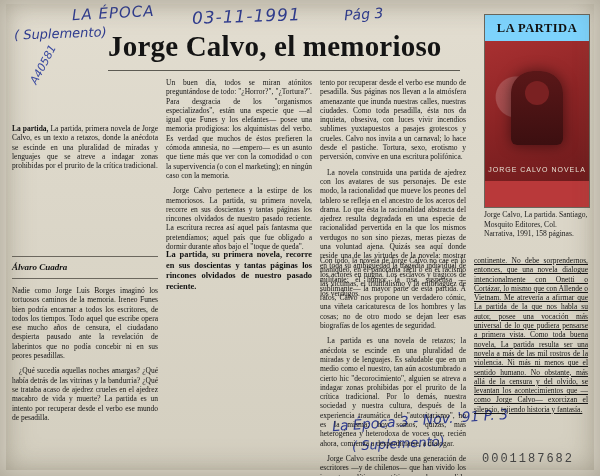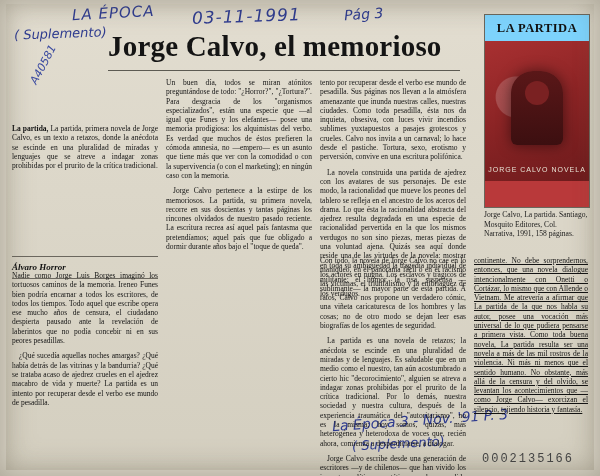--- a/index.html
+++ b/index.html
@@ -111,21 +111,21 @@
   .col2{left:166px;top:78px;width:146px;}
   .col3{left:320px;top:78px;width:146px;}
 
   .byline{
     position:absolute;left:12px;top:262px;width:146px;
     font-weight:bold;font-style:italic;font-size:9px;color:#111;
   }
   .hr-small{position:absolute;left:12px;top:256px;width:146px;height:1px;background:#6b675e;}
   .hr-small2{position:absolute;left:12px;top:278px;width:146px;height:1px;background:#6b675e;}
 
-  .col1b{left:12px;top:271px;width:146px;}
+  .col1b{left:12px;top:286px;width:146px;}
   .pull{
     position:absolute;left:166px;top:250px;width:146px;
     font-weight:bold;font-size:8.4px;line-height:10.5px;text-align:justify;color:#111;
   }
   .edge-shadow{
     position:absolute;left:0;top:0;width:600px;height:476px;
     box-shadow:inset 0 0 26px rgba(90,80,60,.35);
     pointer-events:none;
   }
 </style>
@@ -135,52 +135,53 @@
 <div class="page">
   <div class="paper"></div>
 
   <div class="handw hw-journal">LA ÉPOCA</div>
   <div class="handw hw-date">03-11-1991</div>
   <div class="handw hw-pag">Pág 3</div>
   <div class="handw hw-supl">( Suplemento)</div>
   <div class="handw hw-code">A40581</div>
   <div class="handw hw-b1">La Época  3 - Nov. '91   P. 3</div>
   <div class="handw hw-b2">( Suplemento)</div>
-  <div class="handw hw-stamp">0002135166</div>
+  <div class="handw hw-stamp">0001187682</div>
 
   <div class="title">Jorge Calvo, el memorioso</div>
   <div class="rule"></div>
 
   <div class="partida-box">
     <div class="partida-head">LA PARTIDA</div>
     <div class="cover-art">
       <div class="cover-fig"></div>
       <div class="cover-text">JORGE CALVO
 NOVELA</div>
     </div>
   </div>
   <div class="caption">Jorge Calvo, La partida. Santiago, Mosquito Editores, Col. Narrativa, 1991, 158 páginas.</div>
 
   <div class="col col1">
     <p class="first"><span class="lead">La partida,</span> <span>La partida, primera novela de Jorge Calvo, es un texto a retazos, donde la anécdota se escinde en una pluralidad de miradas y lenguajes que se atreve a indagar zonas prohibidas por el prurito de la crítica tradicional.</span></p>
   </div>
 
   <div class="hr-small"></div>
-  <div class="byline">Álvaro Horror</div>
+  <div class="byline">Álvaro Cuadra</div>
   <div class="hr-small2"></div>
 
   <div class="col col1b">
     <p class="first">Nadie como Jorge Luis Borges imaginó los tortuosos caminos de la memoria. Ireneo Funes bien podría encarnar a todos los escritores, de todos los tiempos. Todo aquel que escribe opera ese mucho años de censura, el ciudadano despierta pausado ante la revelación de laberintos que no podía concebir ni en sus peores pesadillas.</p>
     <p>¿Qué sucedía aquellas noches amargas? ¿Qué había detrás de las vitrinas y la bandurria? ¿Qué se trataba acaso de ajedrez crueles en el ajedrez macabro de vida y muerte? La partida es un intento por recuperar desde el verbo ese mundo de pesadilla.</p>
   </div>
 
   <div class="col col2">
     <p class="first">Un buen día, todos se miran atónitos preguntándose de todo: "¿Horror?", "¿Tortura?". Para desgracia de los "organismos especializados", están una especie que —al igual que Funes y los elefantes— posee una memoria prodigiosa: los alquimistas del verbo. Es verdad que muchos de éstos prefieren la cómoda amnesia, no —empero— es un asunto que tiene más que ver con la comodidad o con la supervivencia (o con el marketing); en ningún caso con la memoria.</p>
     <p>Jorge Calvo pertenece a la estirpe de los memoriosos. La partida, su primera novela, recorre en sus doscientas y tantas páginas los rincones olvidados de nuestro pasado reciente. La escritura recrea así aquel país fantasma que pretendíamos; aquel país que fue obligado a dormir durante años bajo el "toque de queda".</p>
   </div>
+  <div class="pull">La partida, su primera novela, recorre en sus doscientas y tantas páginas los rincones olvidados de nuestro pasado reciente.</div>
 
   <div class="col col3">
     <p class="first">tento por recuperar desde el verbo ese mundo de pesadilla. Sus páginas nos llevan a la atmósfera amenazante que inunda nuestras calles, nuestras ciudades. Como toda pesadilla, ésta nos da inquieta, obsesiva, con luces vivir incendios sublimes yuxtapuestos a pasajes grotescos y crueles. Calvo nos invita a un carnaval; lo hace desde el pastiche. Tortura, sexo, erotismo y perversión, convive en una escritura polifónica.</p>
     <p>La novela construida una partida de ajedrez con los avatares de sus personajes. De este modo, la racionalidad que mueve los peones del tablero se refleja en el ancestro de los aceros del drama. Lo que ésta la racionalidad abstracta del ajedrez resulta degradada en una especie de racionalidad pervertida en la que los mismos verdugos no son sino piezas, meras piezas de una voluntad ajena. Quizás sea aquí donde reside una de las virtudes de la novela: mostrar en toda su ambigüedad la tragedia individual de los actores en pugna. Los esclavos y trágicos de las víctimas, el triunfalismo y la embriaguez de los verdugos.</p>
   </div>
 
   <div class="col" style="left:474px;top:256px;width:114px;text-decoration:underline;">
     <p class="first">continente. No debe sorprendernos, entonces, que una novela dialogue intencionalmente con Onetti o Cortázar, lo mismo que con Allende o Vietnam. Me atrevería a afirmar que La partida de la que nos habla su autor, posee una vocación más universal de lo que pudiera pensarse a primera vista. Como toda buena novela, La partida resulta ser una novela a más de las mil rostros de la violencia. Ni más ni menos que el sentido humano. No obstante, más allá de la censura y del olvido, se levantan los acontecimientos que —como Jorge Calvo— exorcizan el silencio, tejiendo historia y fantasía.</p>
   </div>
 

